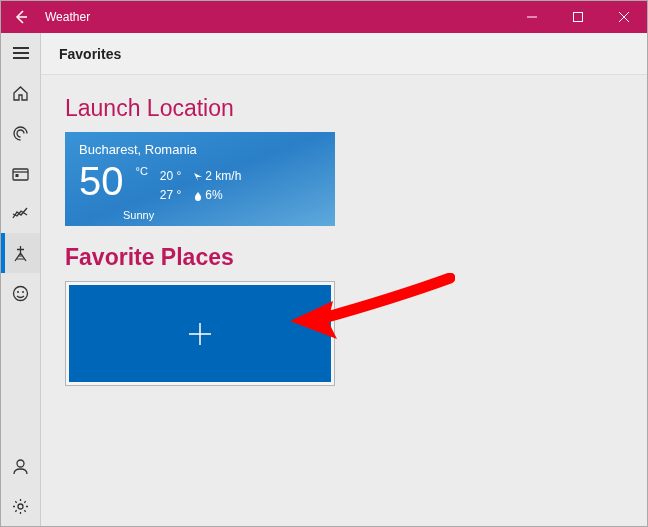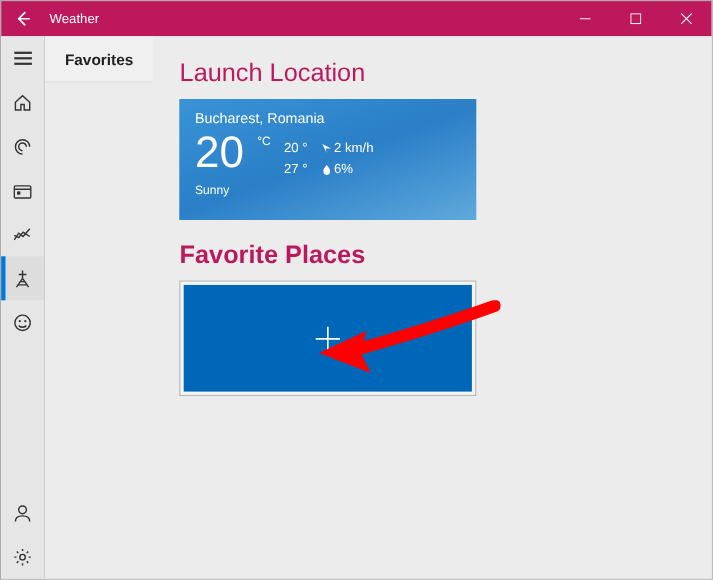--- a/index.html
+++ b/index.html
@@ -8,33 +8,33 @@
   .titlebar .back { width: 40px; height: 32px; display:flex; align-items:center; justify-content:center; }
   .titlebar .title { font-size: 12px; padding-left: 4px; flex:1;}
   .titlebar .ctrls { display:flex; }
   .titlebar .ctrl { width: 46px; height: 32px; display:flex; align-items:center; justify-content:center; }
   .titlebar svg { display:block; }
   .body { display:flex; height: calc(100% - 32px); }
   .sidebar { width: 40px; background: #e6e6e6; border-right:1px solid #ccc; display:flex; flex-direction:column; }
   .sidebar .nav-item { height: 40px; display:flex; align-items:center; justify-content:center; color:#333; font-size:16px; }
   .sidebar .nav-item.active { border-left: 4px solid #0078d7; padding-right:4px; background:#ddd; }
   .sidebar .spacer { flex:1; }
-  .content-wrap { flex:1; display:flex; flex-direction:row; background:#ececec; }
+  .content-wrap { flex:1; display:flex; flex-direction:column; background:#ececec; }
   .page-header { height:42px; background:#f0f0f0; display:flex; align-items:center; padding:0 18px; border-bottom:1px solid #ddd; }
   .page-header h1 { font-size:14px; font-weight:600; color:#222;}
   .content { flex:1; padding: 14px 24px; overflow:auto; }
   .section-title { font-size:23px; font-weight:400; color:#be185d; margin: 6px 0 10px 0; }
-  .weather-tile { width: 270px; height: 110px; background: linear-gradient(160deg,#3a93d6 0%, #2a7fc7 50%, #5fa9dc 100%); color:#fff; padding:10px 14px 20px 14px; position:relative; }
+  .weather-tile { width: 270px; height: 94px; background: linear-gradient(160deg,#3a93d6 0%, #2a7fc7 50%, #5fa9dc 100%); color:#fff; padding:10px 14px 20px 14px; position:relative; }
   .weather-tile .loc { font-size:13px; font-weight:400; margin-bottom:4px;}
   .weather-tile .big-row { display:flex; align-items:flex-start; gap:12px;}
   .weather-tile .bigtemp { font-size:40px; font-weight:200; line-height:1;}
   .weather-tile .unit { font-size:11px; padding-top:4px;}
   .weather-tile .mid { font-size:12px; padding-top:6px; line-height:1.6;}
   .weather-tile .right { font-size:12px; padding-top:6px; line-height:1.6;}
-  .weather-tile .cond { font-size:11px; margin-top:4px;}
+  .weather-tile .cond { font-size:11px; margin-top:4px;margin-left:44px;}
   .weather-tile .right svg { vertical-align:-2px; margin-right:2px;}
   .add-tile-wrap { width: 270px; height: 105px; padding:3px; border:1px solid #b5b5b5; background:#f5f5f5; }
   .add-tile { width:100%; height:100%; background:#0067b8; display:flex; align-items:center; justify-content:center; }
   .add-tile svg { display:block; }
   .arrow { position:absolute; }
   .hamburger { display:flex; flex-direction:column; gap:3px;}
   .hamburger span{ width:16px; height:2px; background:#333; display:block;}
 </style>
 </head>
 <body>
@@ -133,21 +133,21 @@
   <div class="content-wrap">
     <div class="page-header">
       <h1>Favorites</h1>
     </div>
     <div class="content">
       <div class="section-title">Launch Location</div>
 
       <div class="weather-tile">
         <div class="loc">Bucharest, Romania</div>
         <div class="big-row">
-          <div class="bigtemp">20</div>
+          <div class="bigtemp">50</div>
           <div class="unit">°C</div>
           <div class="mid">
             <div>20 °</div>
             <div>27 °</div>
           </div>
           <div class="right">
             <div>
               <svg width="10" height="10" viewBox="0 0 10 10">
                   <path d="M1 1 L9 5 L4 5 L5 9 Z" fill="#fff"></path>
                 </svg><span>2 km/h</span>

